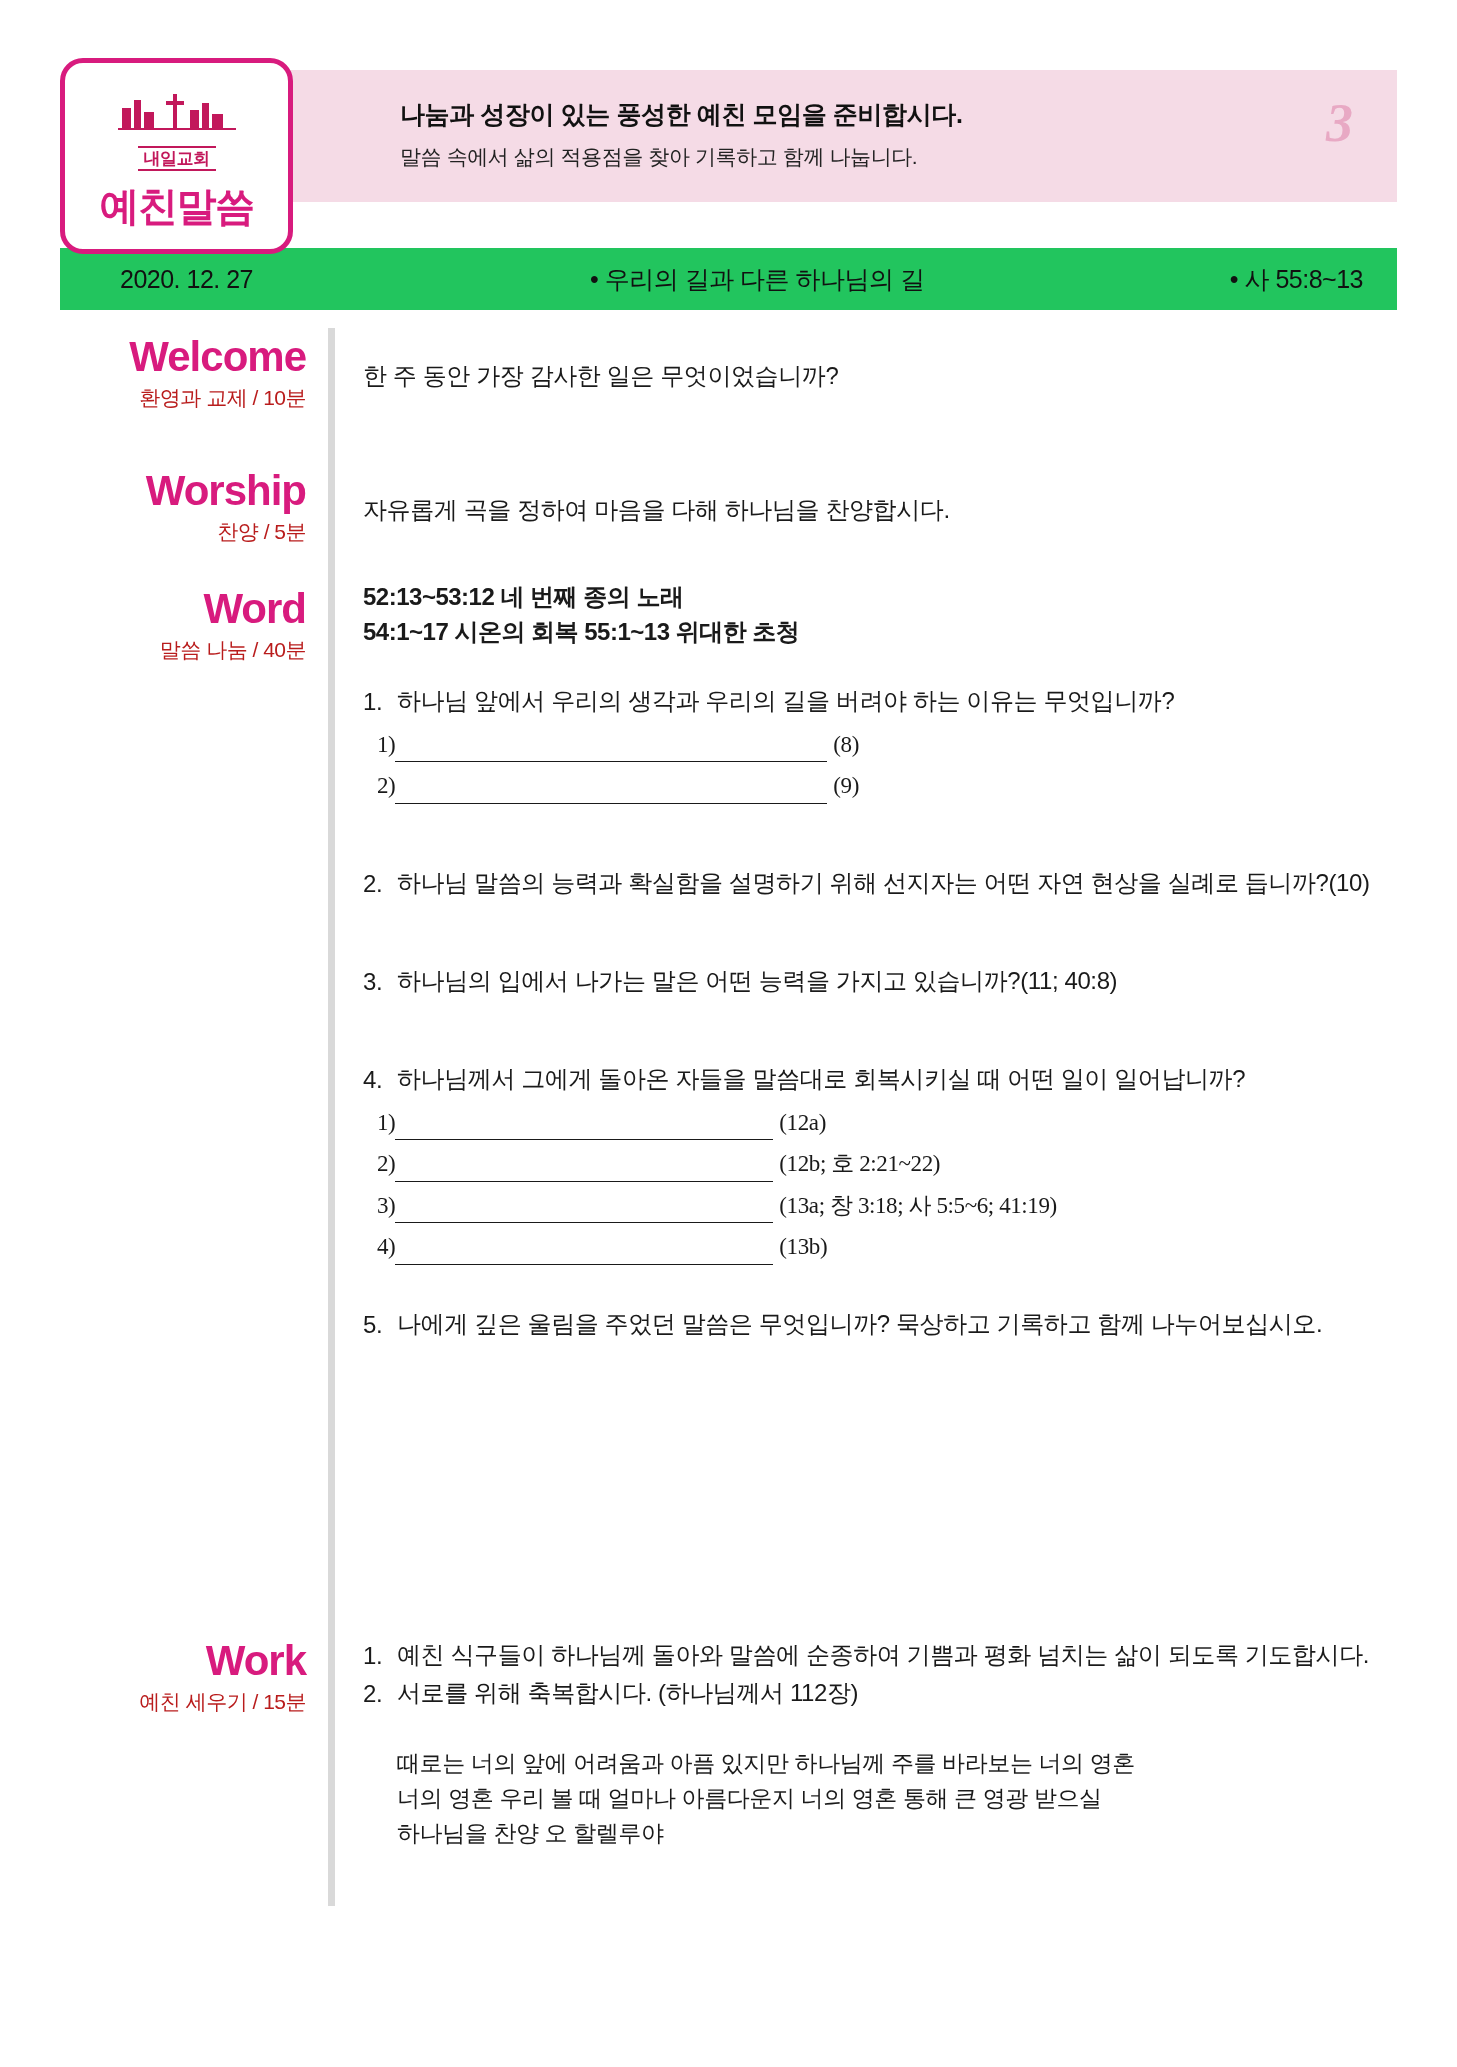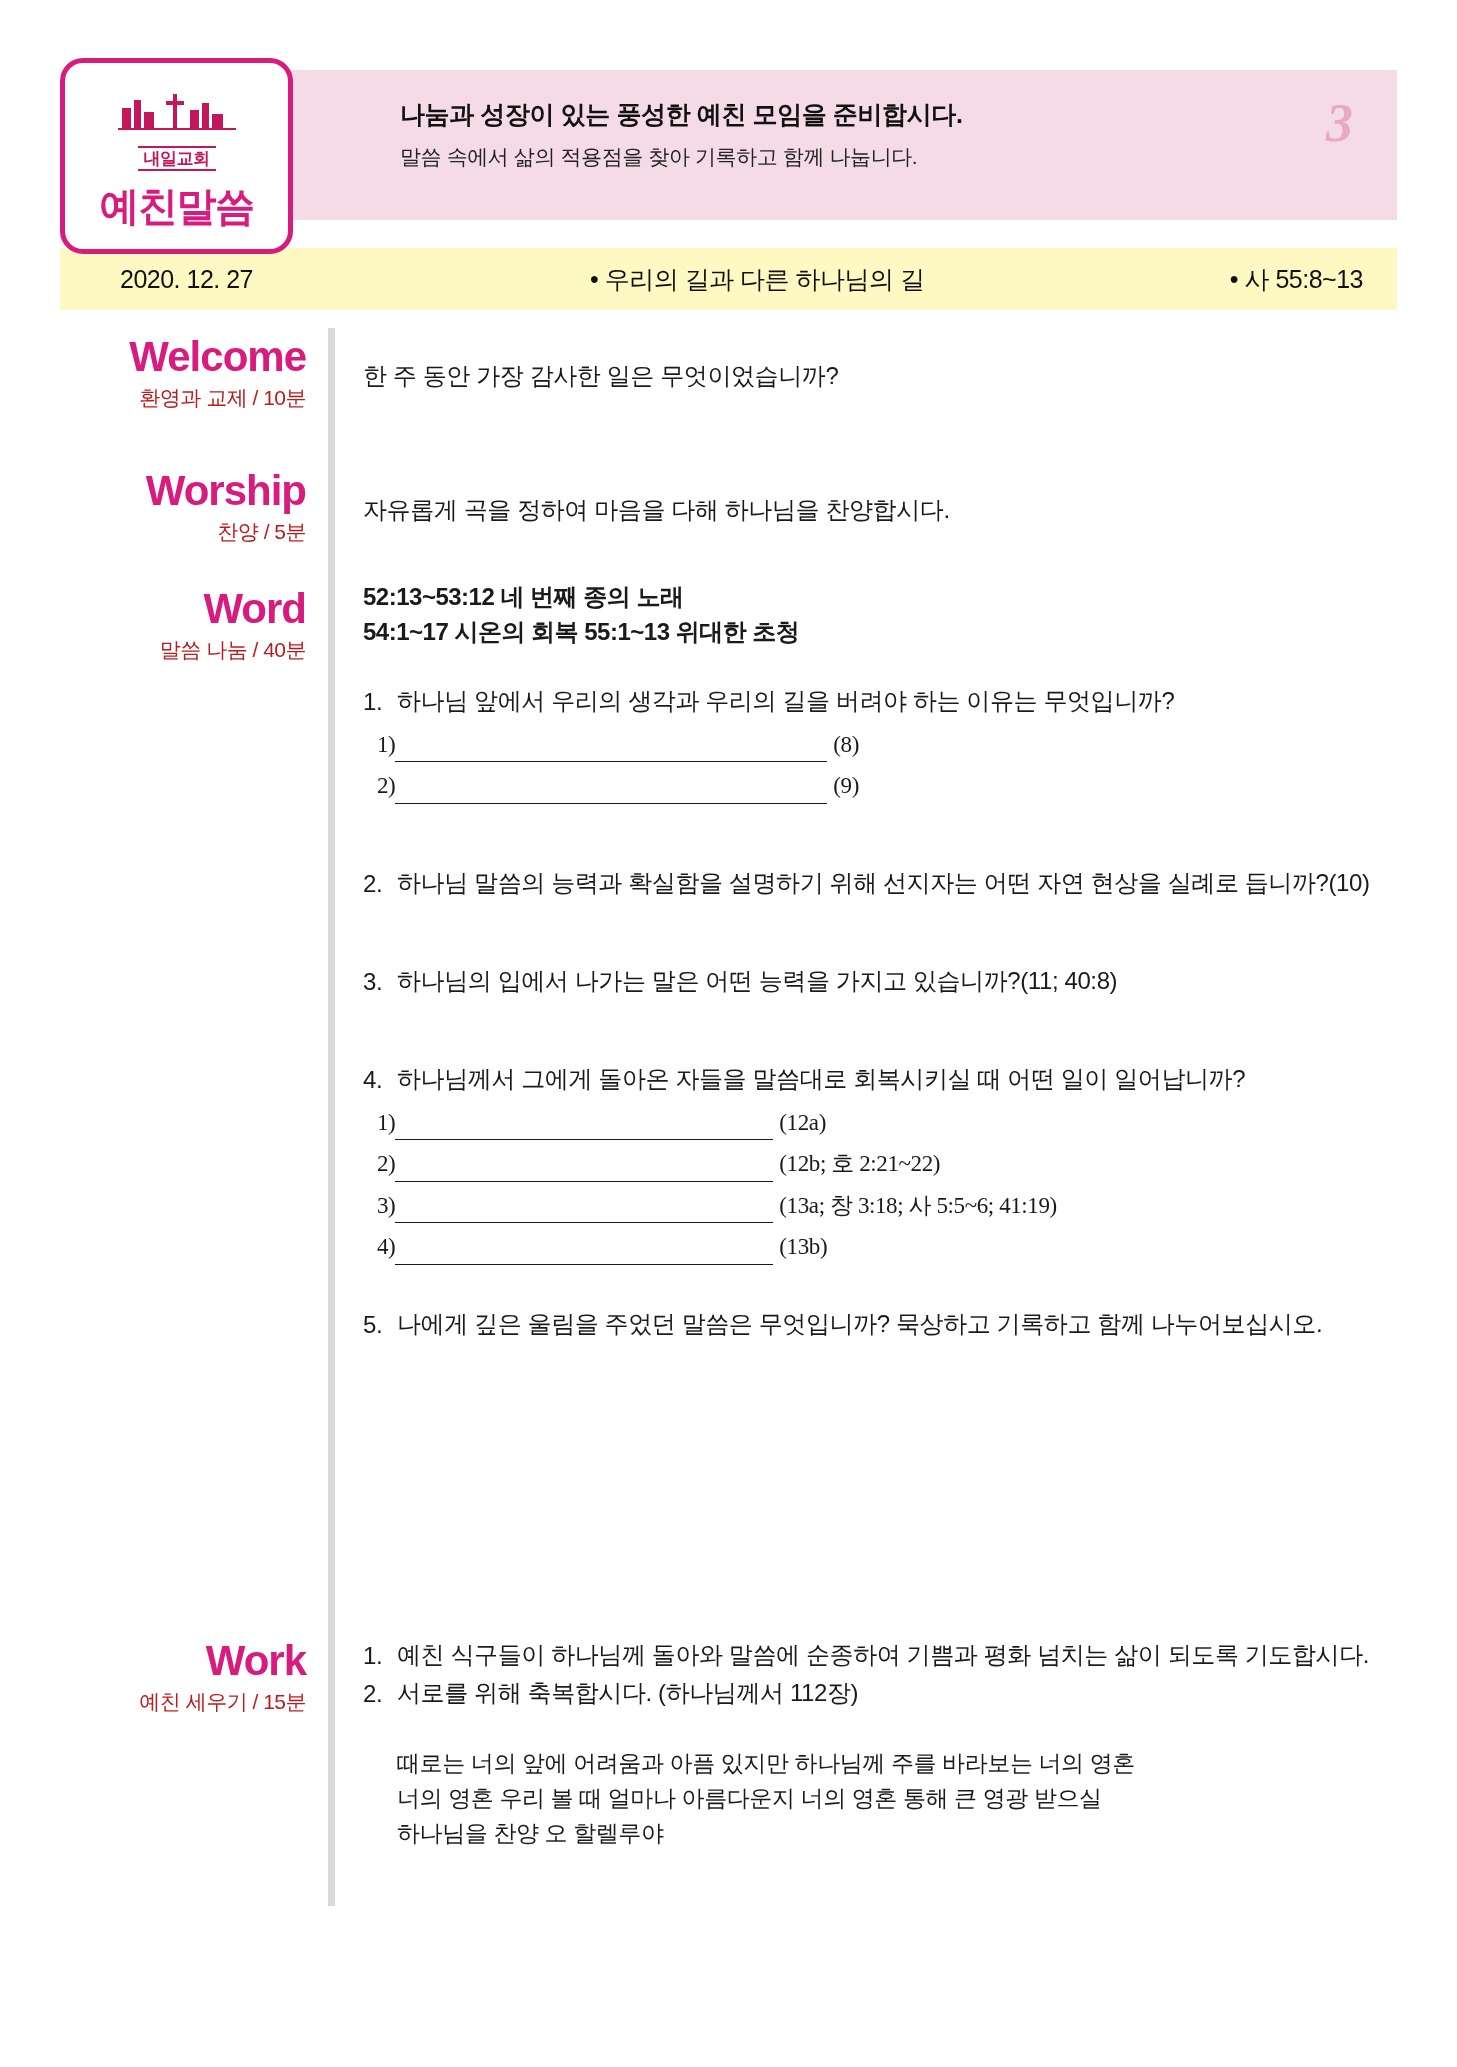--- a/index.html
+++ b/index.html
@@ -28,21 +28,21 @@
   .header {
     position: relative;
     margin: 58px 60px 0 60px;
     height: 190px;
   }
   .header-band {
     position: absolute;
     left: 210px;
     right: 0;
     top: 12px;
-    height: 150px;
+    height: 132px;
     background: #f5dbe6;
   }
   .header-band-text {
     position: absolute;
     left: 130px;
     top: 28px;
   }
   .header-title {
     font-size: 25px;
     font-weight: bold;
@@ -112,21 +112,21 @@
     color: #d81b7e;
     letter-spacing: -1.5px;
     margin-top: 8px;
   }
 
   
   .datebar {
     position: relative;
     margin: 0 60px;
     height: 62px;
-    background: #fef9c3;
+    background: #22c55e;
     display: flex;
     align-items: center;
     font-size: 25px;
     color: #111;
     letter-spacing: -0.5px;
   }
   .datebar-date {
     position: absolute;
     left: 60px;
   }

